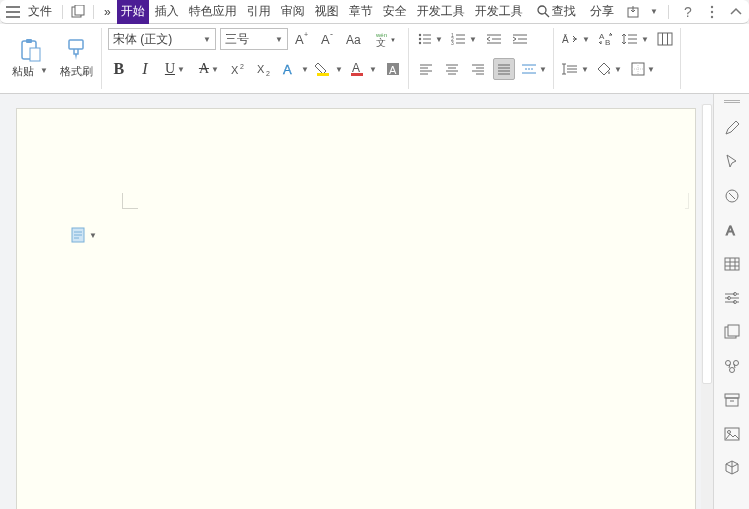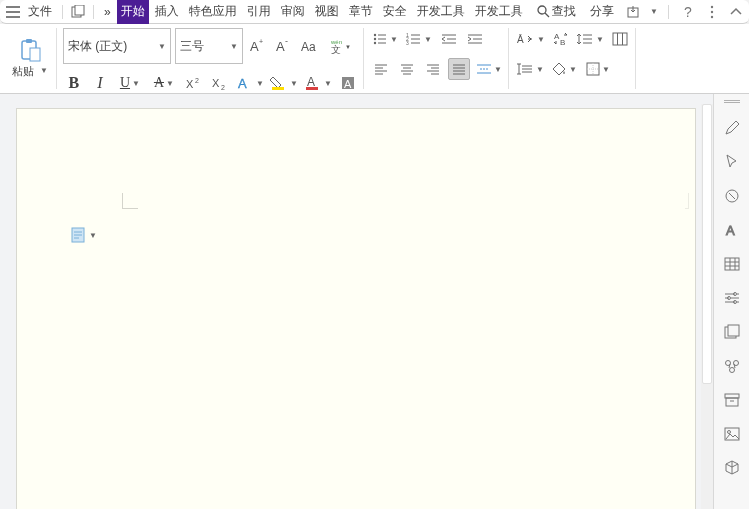--- a/index.html
+++ b/index.html
@@ -18,21 +18,21 @@
 
 .ribbon { height: 70px; background: #fff; border-bottom: 1px solid #d0d0d0; display: flex; padding: 4px; gap: 2px; }
 .rgroup { display: flex; flex-direction: column; gap: 2px; padding: 0 4px; }
 .rgroup.border { border-right: 1px solid #e0e0e0; }
 .bigbtn { display: flex; flex-direction: column; align-items: center; justify-content: center; padding: 2px 4px; }
 .bigbtn .big-ico { width: 24px; height: 24px; display: flex; align-items: center; justify-content: center; }
 .bigbtn .lbl { font-size: 11px; margin-top: 2px; }
 .smallbtn { display: flex; align-items: center; gap: 4px; font-size: 11px; padding: 2px 2px; }
 .smallbtn .sm-ico { width: 14px; height: 14px; display: flex; align-items: center; justify-content: center; }
 .row { display: flex; align-items: center; gap: 4px; }
-.font-select { height: 36px; border: 1px solid #c0c0c0; background: #fff; font-size: 12px; padding: 7px 4px; display: flex; align-items: center; justify-content: space-between; text-align: right; }
+.font-select { height: 22px; border: 1px solid #c0c0c0; background: #fff; font-size: 12px; padding: 7px 4px; display: flex; align-items: center; justify-content: space-between; text-align: right; }
 .font-name { width: 108px; }
 .font-size { width: 68px; }
 .drop { font-size: 8px; color: #666; margin-left: 2px; }
 .iconbtn { width: 22px; height: 22px; display: flex; align-items: center; justify-content: center; border-radius: 2px; }
 .iconbtn.wide { width: 30px; }
 .iconbtn.active { background: #d6d6d6; border: 1px solid #b0b0b0; }
 
 
 .content-wrap { display: flex; height: calc(509px - 94px); }
 .doc-area { flex: 1; background: #f2f3f5; position: relative; overflow: hidden; }
@@ -134,20 +134,30 @@
             <rect x="3" y="3" width="14" height="18" rx="2" fill="none" stroke="#6aa3d8" stroke-width="1.5"></rect>
             <rect x="7" y="1" width="6" height="4" rx="1" fill="#6aa3d8"></rect>
             <rect x="11" y="10" width="10" height="13" fill="#fff" stroke="#6aa3d8"></rect>
           </svg>
       </div>
       <div class="row">
           <span class="lbl">粘贴</span>
           <span class="drop">▼</span>
         </div>
     </div>
+    <div class="bigbtn" style="margin-left:2px">
+      <div class="big-ico">
+        <svg width="22" height="24" viewBox="0 0 22 24">
+            <rect x="4" y="2" width="14" height="9" rx="1" fill="none" stroke="#6aa3d8" stroke-width="1.5"></rect>
+            <path d="M9 11v5h4v-5" fill="none" stroke="#6aa3d8" stroke-width="1.5"></path>
+            <path d="M10 16l1 6 1-6" fill="#6aa3d8"></path>
+          </svg>
+      </div>
+      <span class="lbl">格式刷</span>
+    </div>
   </div>
 
   <div class="rgroup border">
     <div class="row">
       <div class="font-select font-name">
         <span>宋体 (正文)</span>
         <span class="drop">▼</span>
       </div>
       <div class="font-select font-size">
         <span>三号</span>

